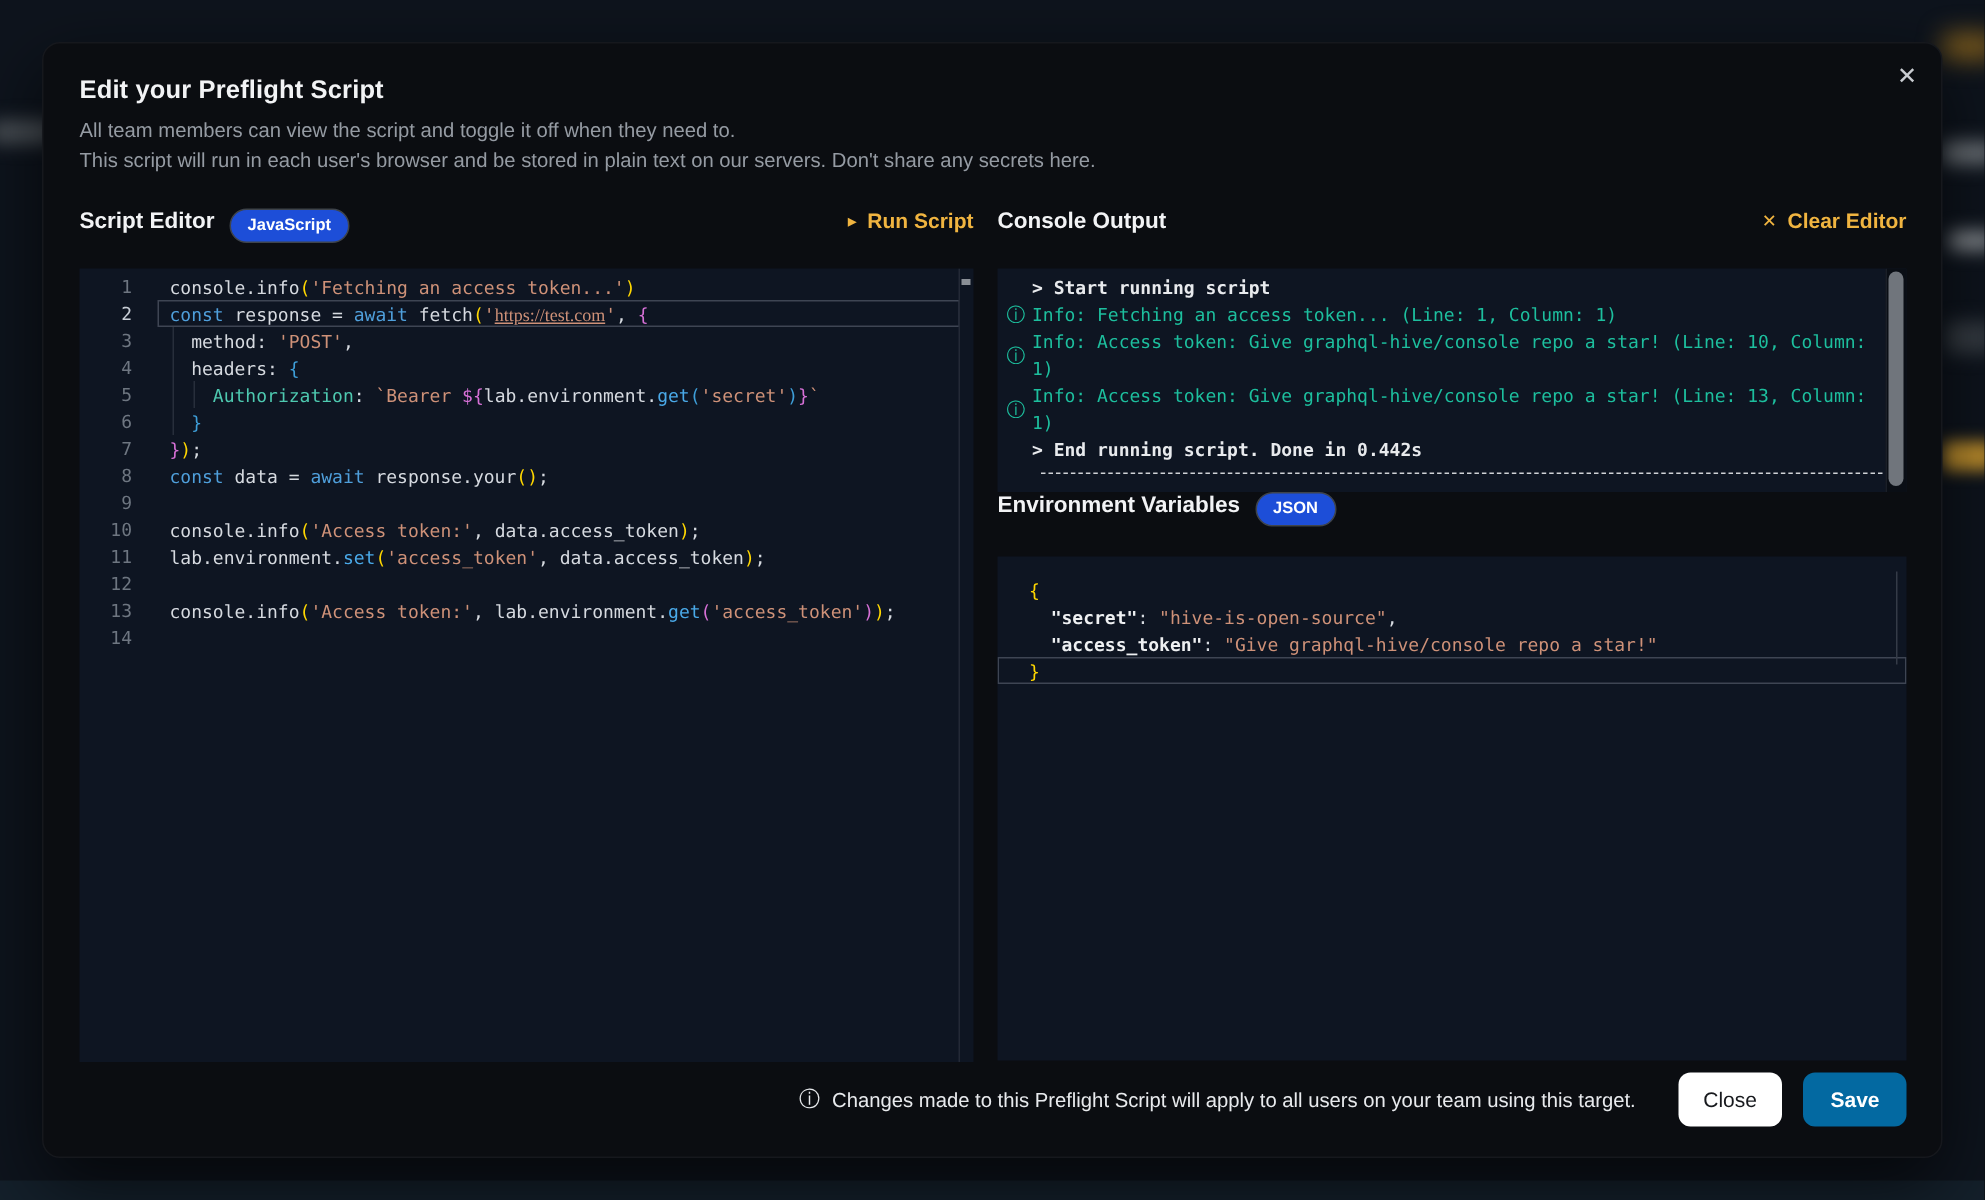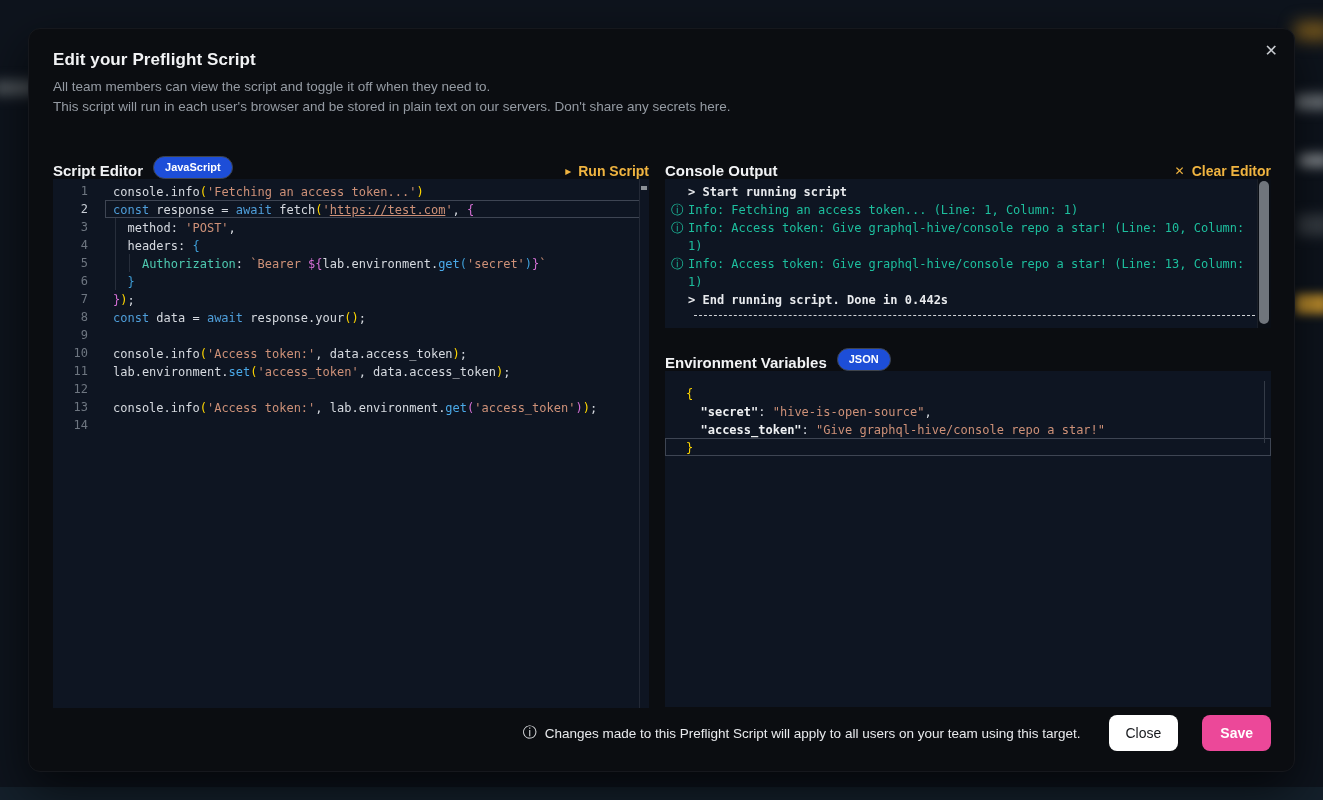--- a/index.html
+++ b/index.html
@@ -17,50 +17,50 @@
   .close-x { position:absolute; top:14px; right:16px; background:none; border:none;
     color:#c9ccd1; font-size:16px; line-height:1; cursor:pointer; font-family:"DejaVu Sans", sans-serif; }
   h1 { color:#f2f3f5; font-size:17px; font-weight:700; letter-spacing:.1px; }
   .desc { color:#959ba3; font-size:13.5px; line-height:20px; }
   .desc:first-of-type { margin-top:7px; }
 
   
   .columns { display:flex; gap:16px; margin-top:22px; }
   .col-left  { width:596px; flex:none; }
   .col-right { flex:1; }
-  .sec-head { height:40px; display:flex; align-items:flex-end; }
+  .sec-head { height:40px; display:flex; align-items:flex-start; }
   .sec-title { color:#f2f3f5; font-size:15px; font-weight:700; }
   .badge { margin-left:10px; border:1px solid #3f444b; background:#1d4ed8; color:#fff;
     font-size:11px; font-weight:700; border-radius:999px; padding:4px 11px 5px; }
   .accent-btn { margin-left:auto; display:flex; align-items:center; gap:7px; background:none;
     border:none; color:#f0b440; font-size:14px; font-weight:700; cursor:pointer; }
   .accent-btn .ic { font-size:12px; line-height:1; font-family:"DejaVu Sans", sans-serif; }
 
   
   .panel { position:relative; background:#0e1522; font-family:"DejaVu Sans Mono", monospace;
     font-size:12px; line-height:18px; overflow:hidden; }
   .editor { height:529px; padding-top:3px; }
   .crow { display:flex; height:18px; white-space:pre; }
   .ln { width:35px; flex:none; text-align:right; color:#6e7681; }
   .lc { flex:1; margin-left:17px; margin-right:9px; padding-left:7px;
     border:1px solid transparent; }
   .crow.active .lc { border-color:#3e4553; }
   .crow.active .ln { color:#c8ced6; }
   .t-d  { color:#d6dae0; } .t-kw { color:#4f9fdb; } .t-s { color:#ce9178; }
-  .t-sl { color:#ce9178; text-decoration:underline; }
+  .t-sl { color:#ce9178; text-decoration:underline;font-family:Liberation Serif, serif; }
   .t-p1 { color:#ffd700; } .t-p2 { color:#d670d6; } .t-p3 { color:#3e9ed8; }
   .t-tl { color:#4ec9b0; } .t-m  { color:#4aa9e8; }
   .t-k  { color:#eef0f2; font-weight:700; }
   .guide { position:absolute; width:1px; background:#272e3b; }
   .ed-scroll-line { position:absolute; right:9px; top:0; bottom:0; width:1px; background:#232936; }
   .ed-cursor-dash { position:absolute; right:2px; top:7px; width:6px; height:4px; background:#8a8f96; }
 
   
   .console { height:149px; padding:4px 0 0 6px; }
-  .con-row { display:flex; }
+  .con-row { display:flex;align-items:center; }
   .cic { width:17px; flex:none; color:#1dbf9e; font-size:12.5px; line-height:18px;
     font-family:"DejaVu Sans", sans-serif; }
   .ctext { width:572px; line-height:18px; white-space:pre-wrap; }
   .ctext.plain { color:#e8eaed; font-weight:700; }
   .ctext.info  { color:#1dbf9e; }
   .con-sep { margin:6px 0 0 23px; width:561px; border-top:1px dashed #cfd2d6; }
   .con-track { position:absolute; right:0; top:0; bottom:0; width:14px; background:#0a0e15;
     border-left:1px solid #1a1f28; }
   .con-thumb { position:absolute; right:2px; top:2px; width:10px; height:143px;
     background:#70757c; border-radius:5px; }
@@ -73,21 +73,21 @@
   .erow.active { border-color:#3e4553; }
   .env-scroll-line { position:absolute; right:6px; top:10px; height:62px; width:1px; background:#343b47; }
 
   
   .footer { display:flex; align-items:center; justify-content:flex-end; margin-top:7px; height:36px; }
   .foot-ic { color:#e8eaed; font-size:14px; margin-right:8px; font-family:"DejaVu Sans", sans-serif; }
   .note { color:#e8eaed; font-size:13.5px; }
   .btn { height:36px; border:none; border-radius:8px; font-size:14px; cursor:pointer;
     font-family:Liberation Sans, sans-serif; }
   .btn-close { margin-left:28px; padding:0 17px; background:#ffffff; color:#17191d; font-weight:500; }
-  .btn-save { margin-left:24px; padding:0 18px; background:#ec4899; color:#ffffff; font-weight:700; }
+  .btn-save { margin-left:14px; padding:0 18px; background:#0369a1; color:#ffffff; font-weight:700; }
 </style>
 </head>
 <body>
 
 <div>
   <div class="bg-blob" style="left:-6px; top:80px; width:42px; height:16px; background:#4a5056;"></div>
   <div class="bg-blob" style="right:-8px; top:22px; width:36px; height:18px; background:#7a5a1d; filter:blur(8px);"></div>
   <div class="bg-blob" style="right:-6px; top:94px; width:34px; height:16px; background:#6a7076;"></div>
   <div class="bg-blob" style="right:-6px; top:154px; width:30px; height:13px; background:#878c91;"></div>
   <div class="bg-blob" style="right:-6px; top:214px; width:32px; height:22px; background:#343a41;"></div>

